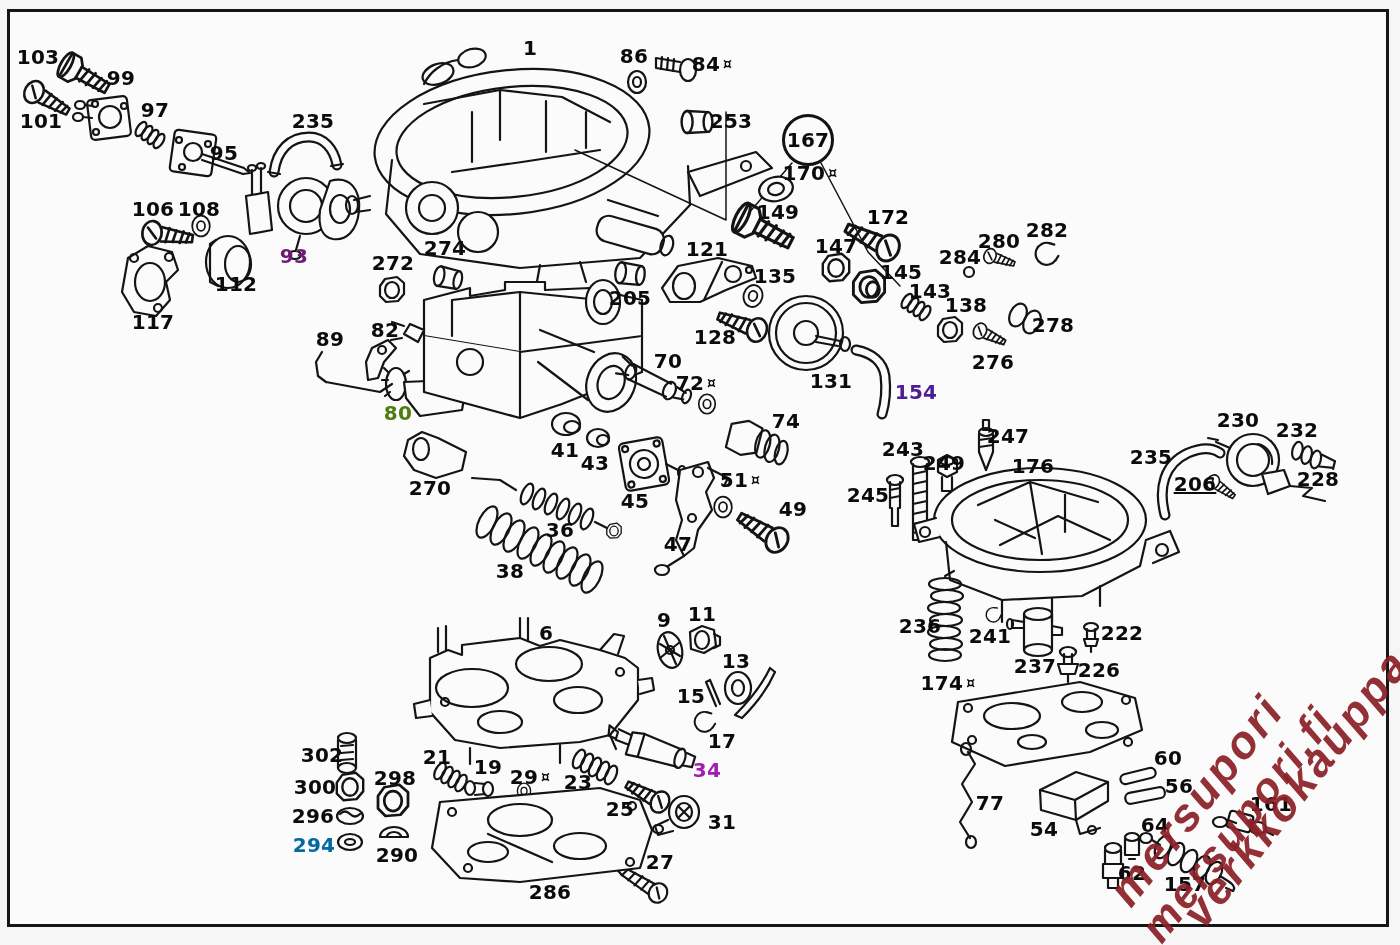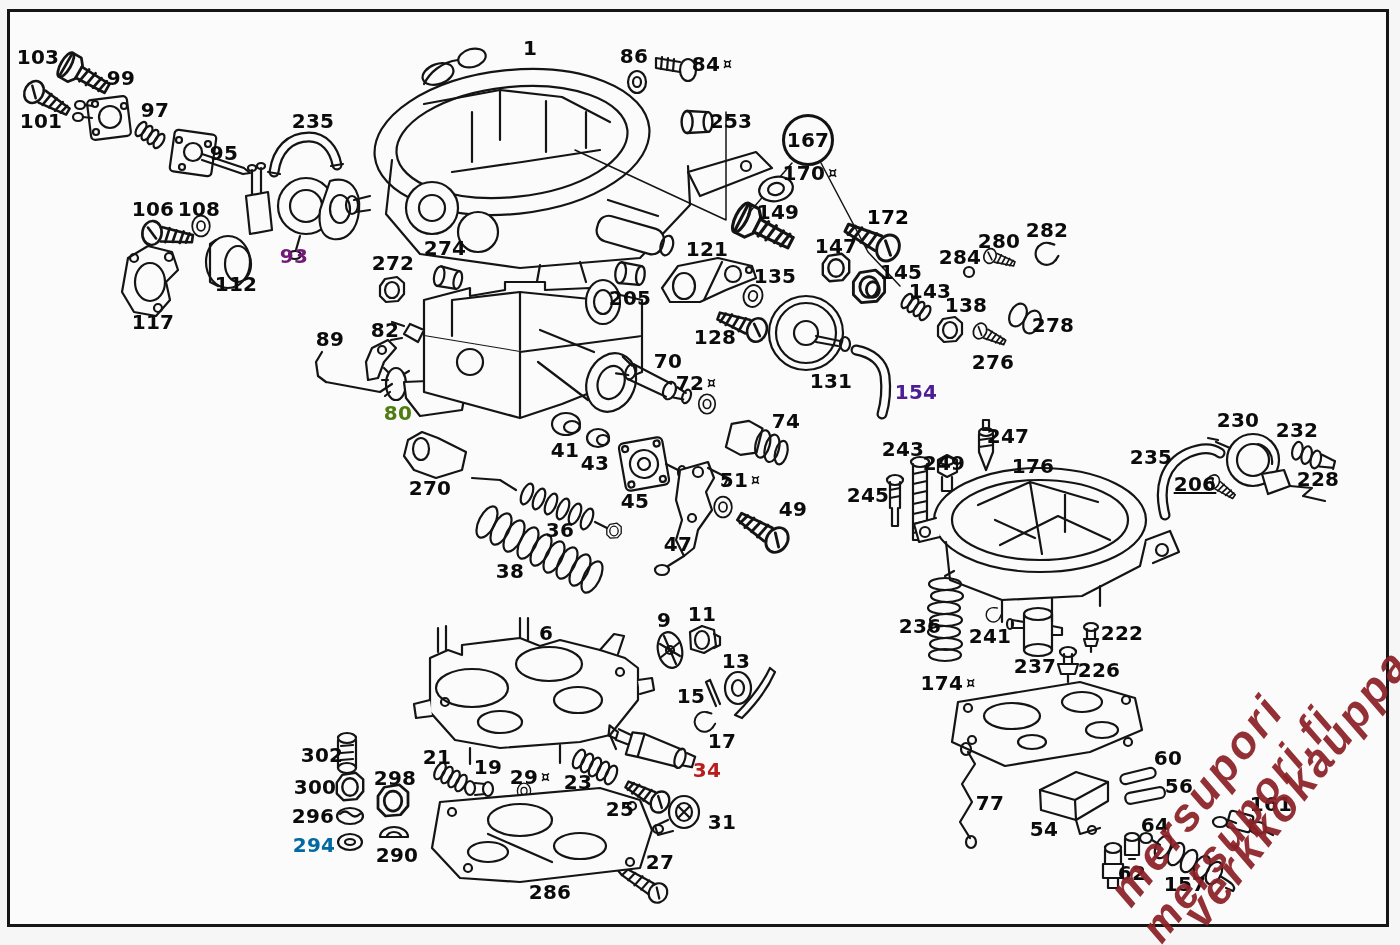--- a/index.html
+++ b/index.html
@@ -712,21 +712,21 @@
       <span class="part-label" style="left: 315px; top: 787px; color: rgb(11, 11, 11);">300</span>
       <span class="part-label" style="left: 395px; top: 778px; color: rgb(11, 11, 11);">298</span>
       <span class="part-label" style="left: 313px; top: 816px; color: rgb(11, 11, 11);">296</span>
       <span class="part-label" style="left: 314px; top: 845px; color: #0369a1;">294</span>
       <span class="part-label" style="left: 397px; top: 855px; color: rgb(11, 11, 11);">290</span>
       <span class="part-label" style="left: 437px; top: 757px; color: rgb(11, 11, 11);">21</span>
       <span class="part-label" style="left: 488px; top: 767px; color: rgb(11, 11, 11);">19</span>
       <span class="part-label" style="left: 530px; top: 777px; color: rgb(11, 11, 11);">29<span class="sym">¤</span></span>
       <span class="part-label" style="left: 578px; top: 782px; color: rgb(11, 11, 11);">23</span>
       <span class="part-label" style="left: 620px; top: 809px; color: rgb(11, 11, 11);">25</span>
-      <span class="part-label" style="left: 707px; top: 770px; color: #b91c1c;">34</span>
+      <span class="part-label" style="left: 707px; top: 770px; color: #a21caf;">34</span>
       <span class="part-label" style="left: 722px; top: 822px; color: rgb(11, 11, 11);">31</span>
       <span class="part-label" style="left: 660px; top: 862px; color: rgb(11, 11, 11);">27</span>
       <span class="part-label" style="left: 550px; top: 892px; color: rgb(11, 11, 11);">286</span>
       <span class="part-label" style="left: 990px; top: 803px; color: rgb(11, 11, 11);">77</span>
       <span class="part-label" style="left: 1044px; top: 829px; color: rgb(11, 11, 11);">54</span>
       <span class="part-label" style="left: 1168px; top: 758px; color: rgb(11, 11, 11);">60</span>
       <span class="part-label" style="left: 1179px; top: 786px; color: rgb(11, 11, 11);">56</span>
       <span class="part-label" style="left: 1271px; top: 804px; color: rgb(11, 11, 11);">161</span>
       <span class="part-label" style="left: 1155px; top: 825px; color: rgb(11, 11, 11);">64</span>
       <span class="part-label" style="left: 1132px; top: 873px; color: rgb(11, 11, 11);">62</span>

